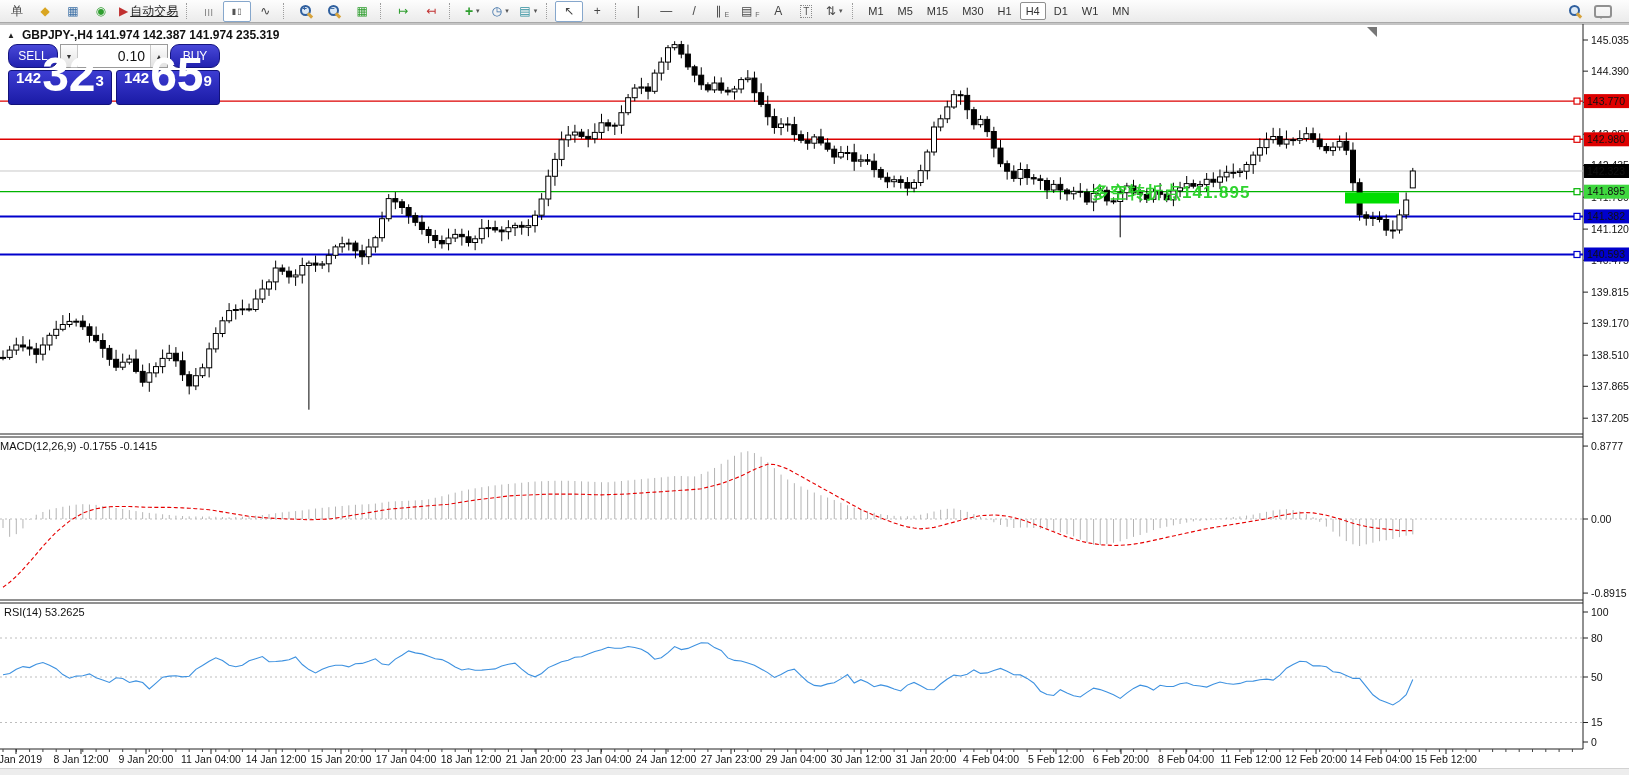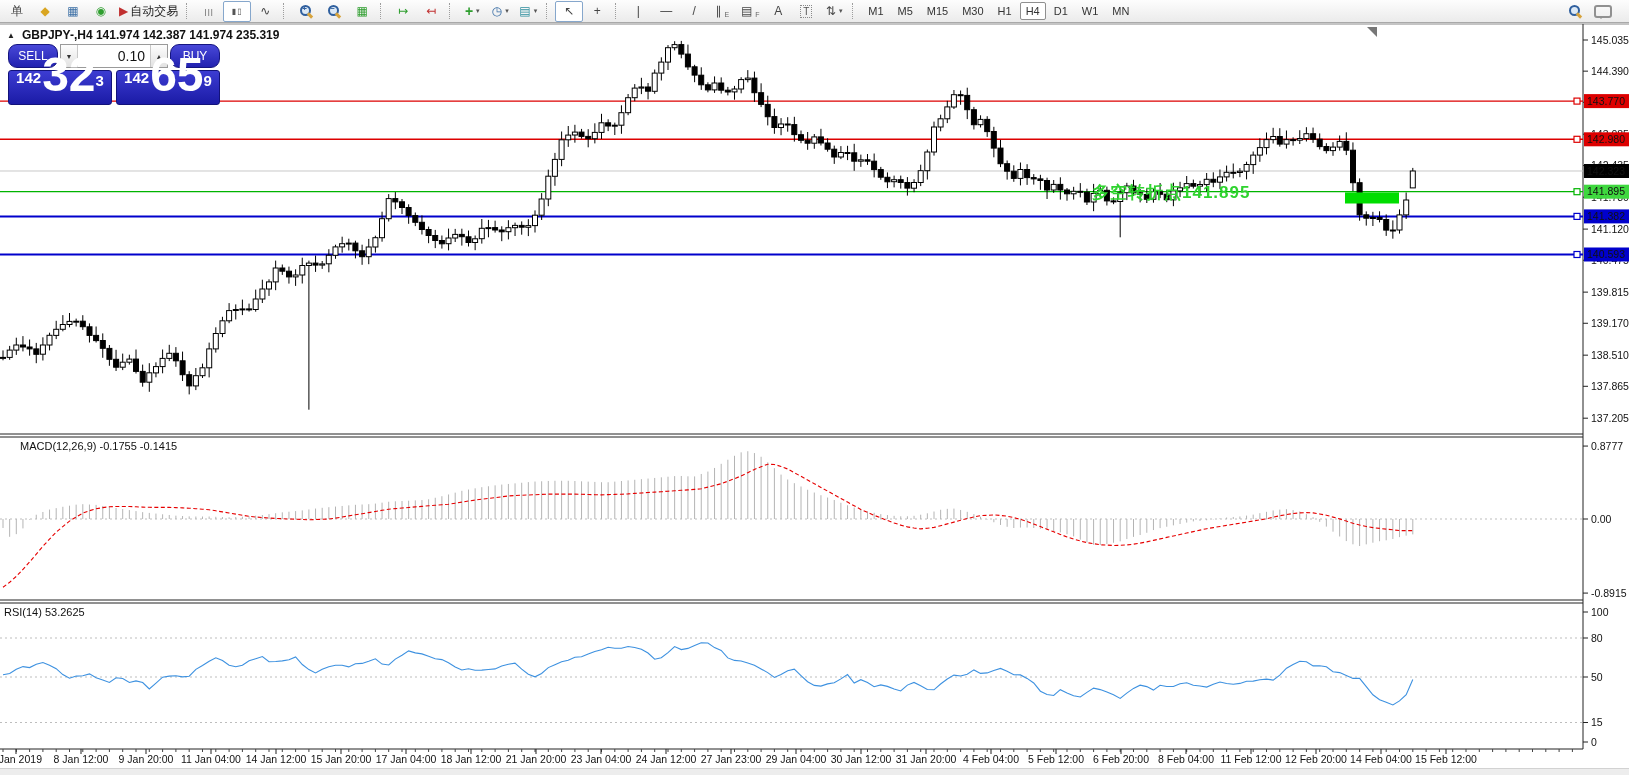--- a/index.html
+++ b/index.html
@@ -48,21 +48,21 @@
             font-family:"Liberation Sans",sans-serif;color:#111;flex:1}
   .tp-row2{display:flex;gap:4px;margin-top:2px}
   .tp-price{flex:1;height:35px;background:linear-gradient(#3c3cd2,#1b1ba6);border:1px solid #12127a;border-radius:3px;
             color:#fff;display:flex;align-items:flex-end;justify-content:center;padding:1px 4px 15px;box-sizing:border-box}
   .tp-price .pre{font-size:15px;font-weight:bold;margin:0 1px 3px 0}
   .tp-price .big{font-size:48px;font-weight:bold;line-height:29px}
   .tp-price .sup{font-size:15px;font-weight:bold;align-self:flex-start;margin-top:0}
 
   .pivot{position:absolute;left:1092px;top:181px;font-size:17px;font-weight:bold;color:#2fd32f;z-index:15;white-space:nowrap;letter-spacing:1px}
   .ind-label{position:absolute;font-size:11px;color:#111;z-index:15;white-space:nowrap}
-  #macd-label{left:20px;top:440px}
+  #macd-label{left:0;top:440px}
   #rsi-label{left:4px;top:606px}
   .bottom-strip{position:absolute;left:0;top:768px;width:1629px;height:7px;background:#ededed;border-top:1px solid #d2d2d2;z-index:8}
 </style>
 </head>
 <body>
 
 <div id="root">
 
   <div class="toolbar">
     <div id="tb-groups" style="display:flex;align-items:center">
@@ -73,21 +73,21 @@
           <span class="gold">◆</span>
         </span>
         <span class="tbtn">
           <span class="blue">▦</span>
         </span>
         <span class="tbtn">
           <span class="green">◉</span>
         </span>
         <span class="tbtn">
           <span class="red">▶</span>
-          <span style="font-size: 12px; color: rgb(34, 34, 34);">自动交易</span>
+          <span style="font-size: 12px; color: rgb(34, 34, 34); text-decoration: underline;">自动交易</span>
         </span>
         <span class="tsep"></span>
         <span class="tbtn">
           <span class="smg">|||</span>
         </span>
         <span class="tbtn active">
           <span class="smg">▮▯</span>
         </span>
         <span class="tbtn">
           <span>∿</span>

